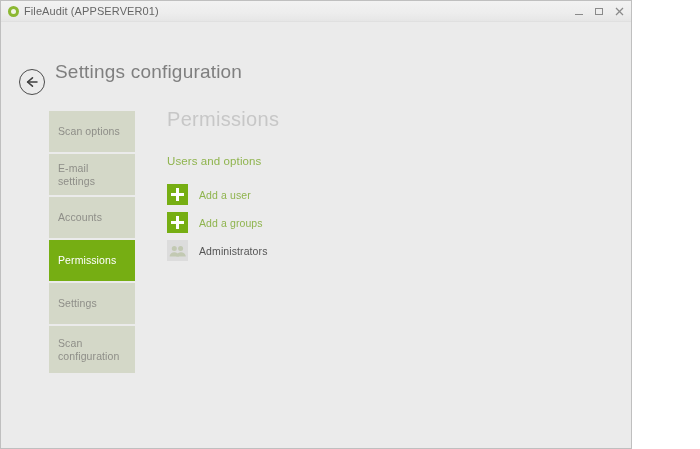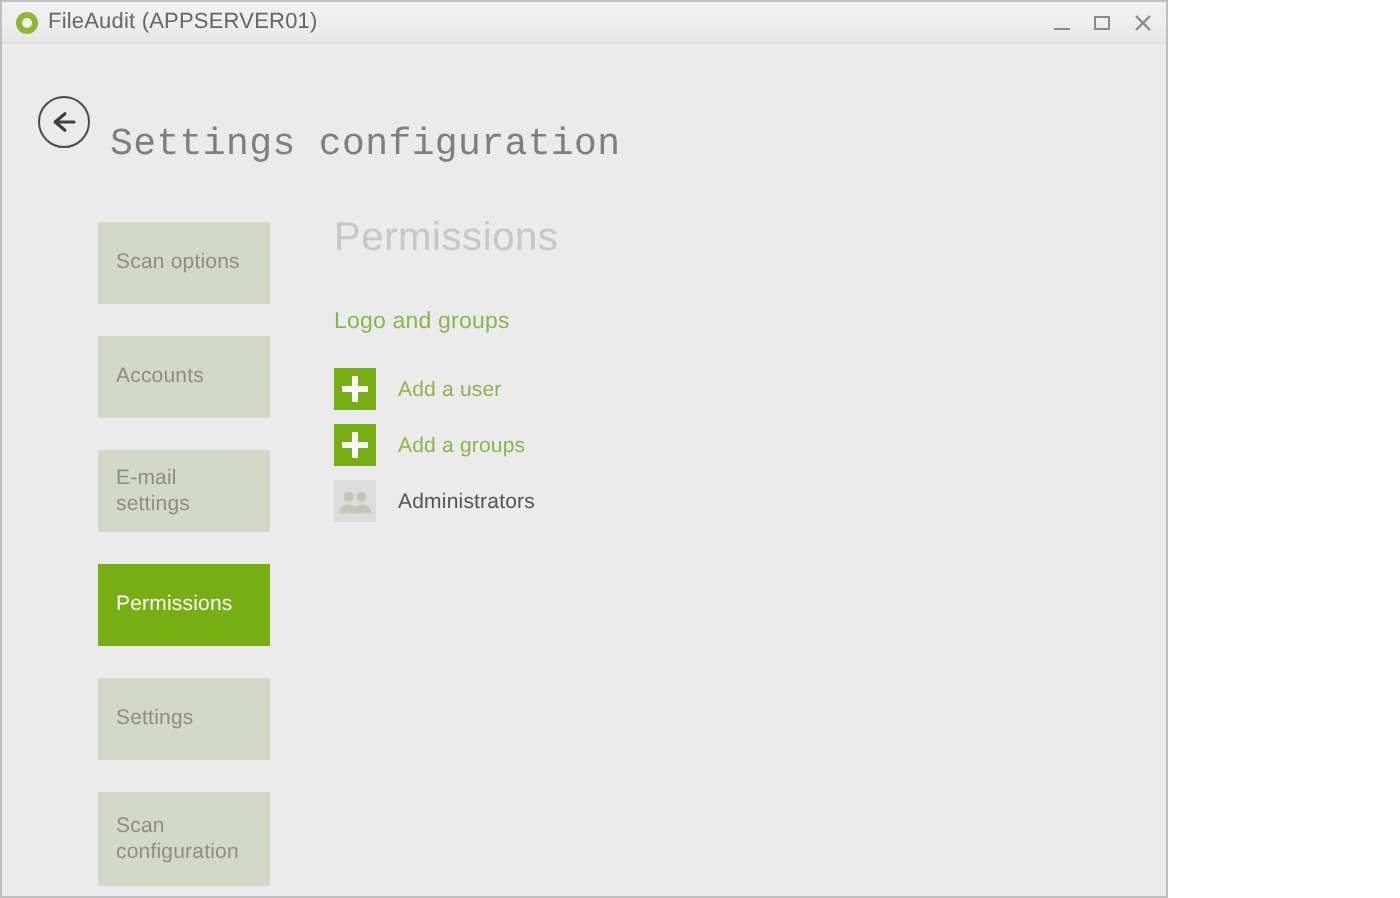--- a/index.html
+++ b/index.html
@@ -11,21 +11,21 @@
     width: 700px;
     height: 449px;
     overflow: hidden;
     font-family: "Liberation Sans", sans-serif;
     background: #ffffff;
   }
 
   
   #app-window {
     position: relative;
-    width: 584px;
+    width: 632px;
     height: 449px;
     box-sizing: border-box;
     border: 1px solid #bfbfbf;
     background: #ebebeb;
     display: flex;
     flex-direction: column;
   }
 
   
   #title-bar {
@@ -113,22 +113,21 @@
     background: #ebebeb;
     overflow: hidden;
   }
 
   
   #page-header {
     position: absolute;
     left: 18px;
     top: 26px;
     display: flex;
-    align-items: flex-start;
-    font-family: Liberation Mono, monospace;
+    align-items: flex-end;
   }
   #back-button {
     width: 26px;
     height: 26px;
     flex: 0 0 26px;
     border-radius: 50%;
     border: 1.6px solid #4c4c4c;
     box-sizing: border-box;
     position: relative;
     cursor: pointer;
@@ -155,21 +154,21 @@
     position: absolute;
     left: 48px;
     top: 89px;
     width: 86px;
   }
   .sidebar-item {
     position: relative;
     width: 86px;
     box-sizing: border-box;
     background: #d4d8c8;
-    margin-bottom: 16px;
+    margin-bottom: 2px;
     padding: 0 9px;
     display: flex;
     align-items: center;
     cursor: pointer;
     min-height: 41px;
   }
   .sidebar-item .sidebar-item-label {
     font-size: 10.5px;
     color: #8e8e88;
     line-height: 13px;
@@ -290,39 +289,39 @@
         </svg>
       </div>
       <h1 id="page-title">Settings configuration</h1>
     </div>
 
     <div id="settings-sidebar">
       <div class="sidebar-item">
         <span class="sidebar-item-label">Scan options</span>
       </div>
       <div class="sidebar-item">
+        <span class="sidebar-item-label">E-mail settings</span>
+      </div>
+      <div class="sidebar-item">
         <span class="sidebar-item-label">Accounts</span>
-      </div>
-      <div class="sidebar-item">
-        <span class="sidebar-item-label">E-mail settings</span>
       </div>
       <div class="sidebar-item selected">
         <span class="sidebar-item-label">Permissions</span>
       </div>
       <div class="sidebar-item">
         <span class="sidebar-item-label">Settings</span>
       </div>
       <div class="sidebar-item tall">
         <span class="sidebar-item-label">Scan configuration</span>
       </div>
     </div>
 
     <div id="settings-content">
       <h2 id="content-heading">Permissions</h2>
-      <div id="section-title">Logo and groups</div>
+      <div id="section-title">Users and options</div>
 
       <div id="permission-list">
 
         <div class="permission-row add">
           <span class="row-icon add"></span>
           <span class="row-label">Add a user</span>
         </div>
 
         <div class="permission-row add">
           <span class="row-icon add"></span>

